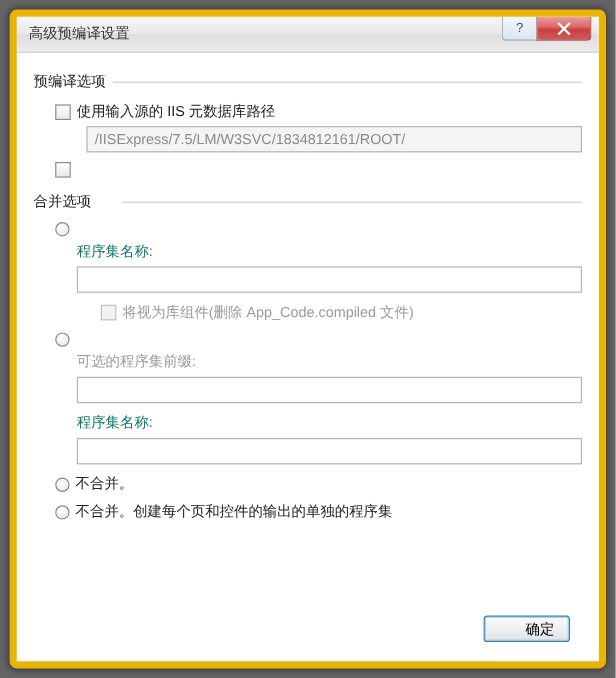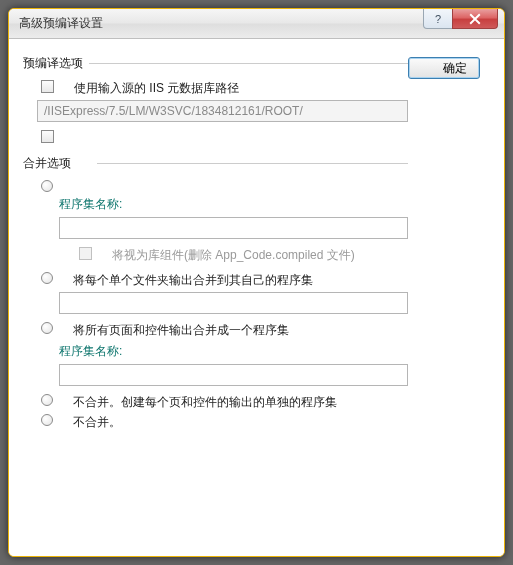--- a/index.html
+++ b/index.html
@@ -11,21 +11,21 @@
     width: 513px;
     height: 565px;
     display: flex;
     align-items: center;
     justify-content: center;
   }
   .window {
     width: 497px;
     height: 549px;
     background: #fff;
-    border: 1px solid #eab308;
+    border: 6px solid #eab308;
     border-radius: 6px;
     box-shadow: 0 0 8px rgba(0,0,0,0.6);
     overflow: hidden;
     display: flex;
     flex-direction: column;
   }
   .titlebar {
     height: 30px;
     background: linear-gradient(#f6f6f6, #e8e8e8 48%, #dedede 52%, #ececec);
     border-bottom: 1px solid #bfbfbf;
@@ -58,39 +58,40 @@
     font-weight: bold;
     margin-right: 6px;
   }
   .tb-btn.close svg { width: 12px; height: 12px; }
   .client {
     flex: 1;
     padding: 10px 14px 6px 14px;
     color: #222;
     background: #fff;
     display: flex;
+    flex-direction: column;
     overflow: hidden;
   }
   .group-header {
     display: flex;
     align-items: center;
     margin: 6px 0 8px 0;
   }
   .group-header .label { padding-right: 6px; }
   .group-header .line {
     flex: 1;
     height: 1px;
     background: #ccc;
   }
   .body-scroll { flex: 1; overflow: hidden; }
   .row {
     display: flex;
-    align-items: flex-start;
+    align-items: center;
     margin: 3px 0 3px 18px;
-    gap: 20px;
+    gap: 5px;
   }
   .row.sub { margin-left: 56px; }
   input.text {
     width: 100%;
     height: 22px;
     border: 1px solid #b5b5b5;
     padding: 2px 6px;
     font: inherit;
     background: #fff;
     color: #333;
@@ -160,21 +161,21 @@
 
       <div class="group-header">
         <span class="label">预编译选项</span>
         <span class="line"></span>
       </div>
 
       <div class="row">
         <span class="cb"></span>
         <span>使用输入源的 IIS 元数据库路径</span>
       </div>
-      <div class="field-block" style="margin-left:14px;">
+      <div class="field-block" style="margin-left:44px;">
         <input class="text" disabled="" value="/IISExpress/7.5/LM/W3SVC/1834812161/ROOT/" style="">
       </div>
 
       <div class="row">
         <span class="cb"></span>
       </div>
 
       <div class="group-header" style="margin-top:12px;gap:20px;">
         <span class="label">合并选项</span>
         <span class="line"></span>
@@ -187,43 +188,39 @@
         <div class="field-label">程序集名称:</div>
         <input class="text" style="">
       </div>
       <div class="row sub">
         <span class="cb disabled"></span>
         <span class="disabled">将视为库组件(删除 App_Code.compiled 文件)</span>
       </div>
 
       <div class="row" style="margin-top:8px;">
         <span class="rd"></span>
-        <span>将每个单个文件夹输出合并到其自己的程序集</span>
       </div>
       <div class="field-block">
+        <div class="field-label disabled">可选的程序集前缀:</div>
         <input class="text" style="">
       </div>
 
-      <div class="row" style="margin-top:6px;">
-        <span class="rd"></span>
-        <span>将所有页面和控件输出合并成一个程序集</span>
-      </div>
       <div class="field-block">
         <div class="field-label">程序集名称:</div>
         <input class="text" style="">
       </div>
 
+      <div class="row">
+        <span class="rd"></span>
+        <span>不合并。</span>
+      </div>
+
       <div class="row" style="margin-top:6px;">
         <span class="rd"></span>
         <span>不合并。创建每个页和控件的输出的单独的程序集</span>
-      </div>
-
-      <div class="row">
-        <span class="rd"></span>
-        <span>不合并。</span>
       </div>
 
     </div>
 
     <div class="footer">
       <button class="btn default">确定</button>
     </div>
   </div>
 </div>
 

